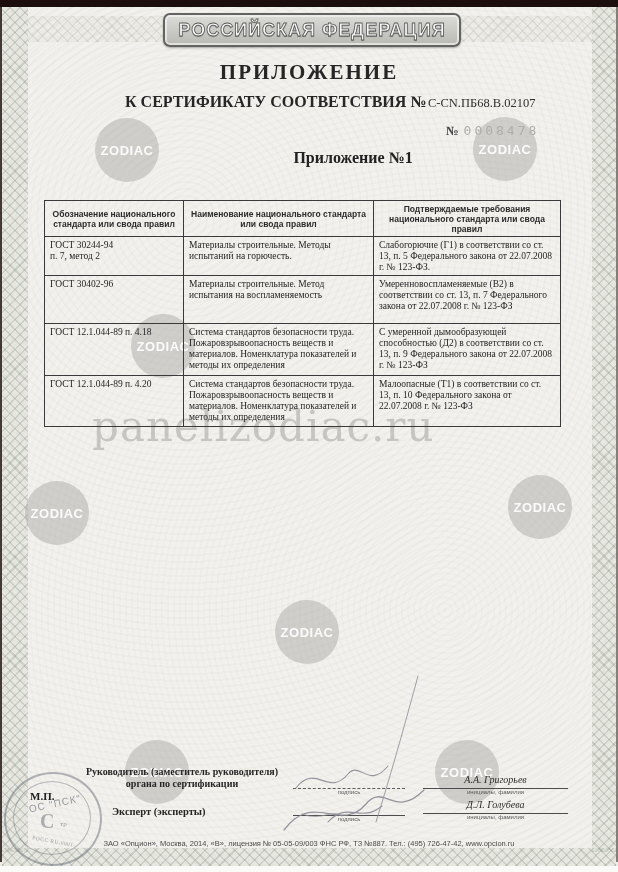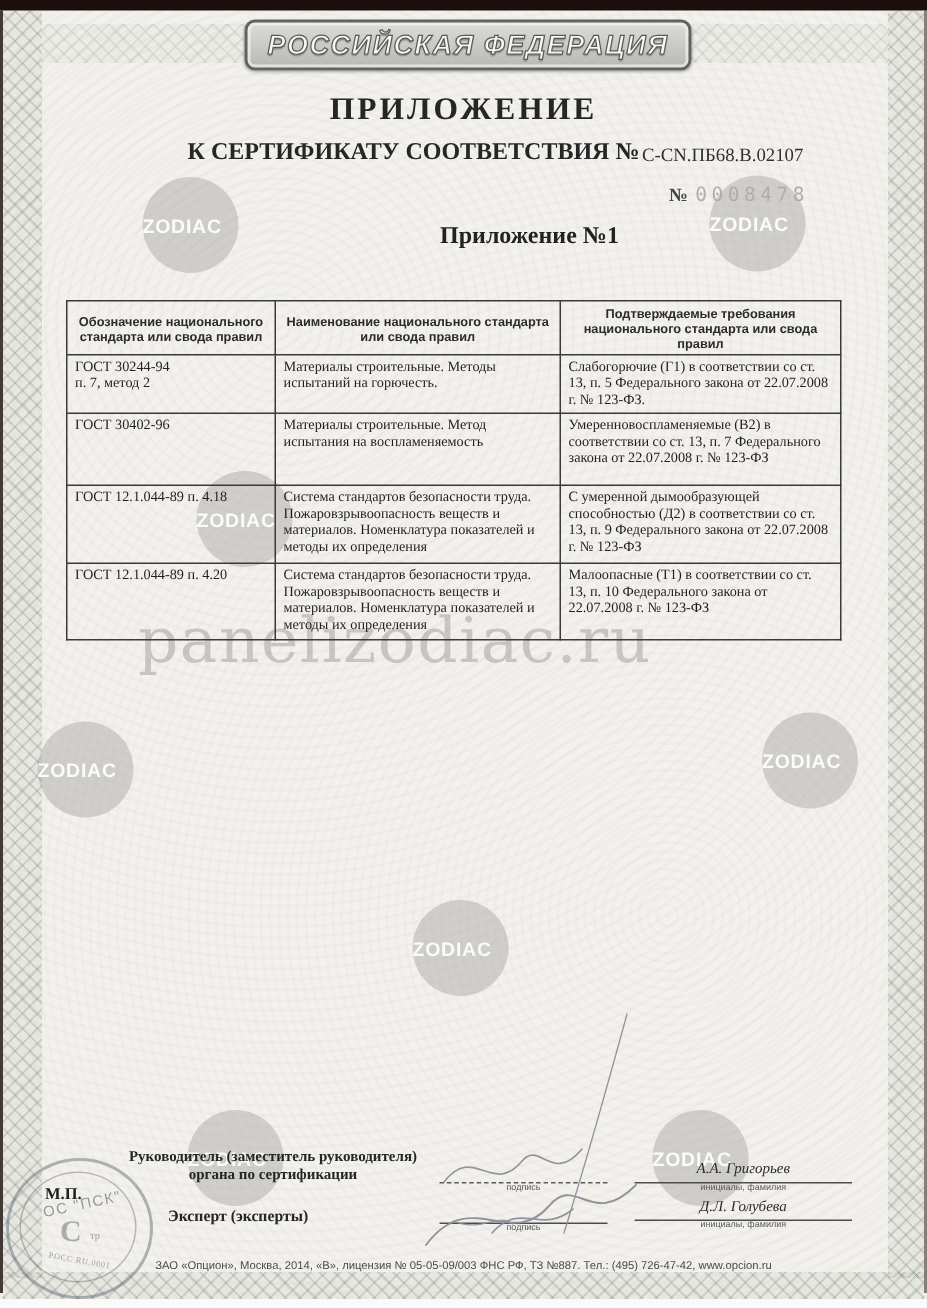--- a/index.html
+++ b/index.html
@@ -24,21 +24,21 @@
   .strip-right{position:absolute;left:592px;top:7px;width:24px;height:845px;z-index:1;}
   .strip-bottom{position:absolute;left:2px;top:848px;width:614px;height:18px;z-index:1;}
   .header-band{position:absolute;left:28px;top:16px;width:564px;height:26px;opacity:0.55;z-index:1;}
   .white-foot{position:absolute;left:0;top:866px;width:618px;height:6px;background:#fafaf8;z-index:5;}
 
   .rf-plate{
     position:absolute;left:163px;top:13px;width:294px;height:30px;z-index:3;
     background:linear-gradient(#dcdcd8,#b9b9b4);
     border:2px solid #636363;border-radius:7px;
     box-shadow:inset 0 0 0 2px rgba(246,246,244,0.65), 0 1px 2px rgba(60,60,60,0.4);
-    display:flex;align-items:center;justify-content:center;font-style:italic;
+    display:flex;align-items:center;justify-content:center;
   }
   .rf-plate span{
     font-family:"Liberation Sans", sans-serif;font-weight:800;font-size:18px;letter-spacing:1px;
     color:#f6f6f4;-webkit-text-stroke:0.8px #585858;text-shadow:0 1px 1px #888;
     white-space:nowrap;
   }
   .doc-title{position:absolute;left:0;top:60px;width:618px;text-align:center;
     font-weight:bold;font-size:21px;letter-spacing:2px;color:#262626;z-index:3;}
   .cert-line{position:absolute;left:125px;top:93px;font-weight:bold;font-size:16px;color:#262626;z-index:3;}
   .cert-number{position:absolute;left:428px;top:96px;font-size:12.5px;color:#303030;z-index:3;}
@@ -57,21 +57,21 @@
   table.std{position:absolute;left:44px;top:200px;width:516px;border-collapse:collapse;
     table-layout:fixed;z-index:3;background:transparent;}
   table.std th, table.std td{border:1px solid #3a3a3a;vertical-align:top;padding:3px 5px 2px 5px;}
   table.std th{font-family:"Liberation Sans", sans-serif;font-weight:bold;font-size:8.5px;
     line-height:10px;text-align:center;vertical-align:middle;color:#2b2b2b;}
   table.std td{font-size:9.5px;line-height:11px;color:#1f1f1f;}
   .col1{width:139px;}.col2{width:190px;}.col3{width:187px;}
   .preline{white-space:pre-line;}
 
   .zodiac{position:absolute;width:64px;height:64px;border-radius:50%;
-    background:rgba(152,150,146,0.38);display:flex;align-items:center;justify-content:flex-start;z-index:2;}
+    background:rgba(152,150,146,0.38);display:flex;align-items:center;justify-content:center;z-index:2;}
   .zodiac span{font-family:"Liberation Sans", sans-serif;font-weight:bold;font-size:13px;
     letter-spacing:0.5px;color:rgba(255,255,255,0.92);}
   .site-wm{position:absolute;left:92px;top:402px;z-index:2;
     font-family:"DejaVu Serif", serif;font-size:42px;letter-spacing:1px;
     color:rgba(158,156,152,0.50);white-space:nowrap;text-align:right;}
 
   .sig-role1{position:absolute;left:62px;top:766px;width:240px;text-align:center;
     font-weight:bold;font-size:10px;color:#262626;z-index:3;}
   .sig-role1b{position:absolute;left:62px;top:778px;width:240px;text-align:center;
     font-weight:bold;font-size:10px;color:#262626;z-index:3;}

